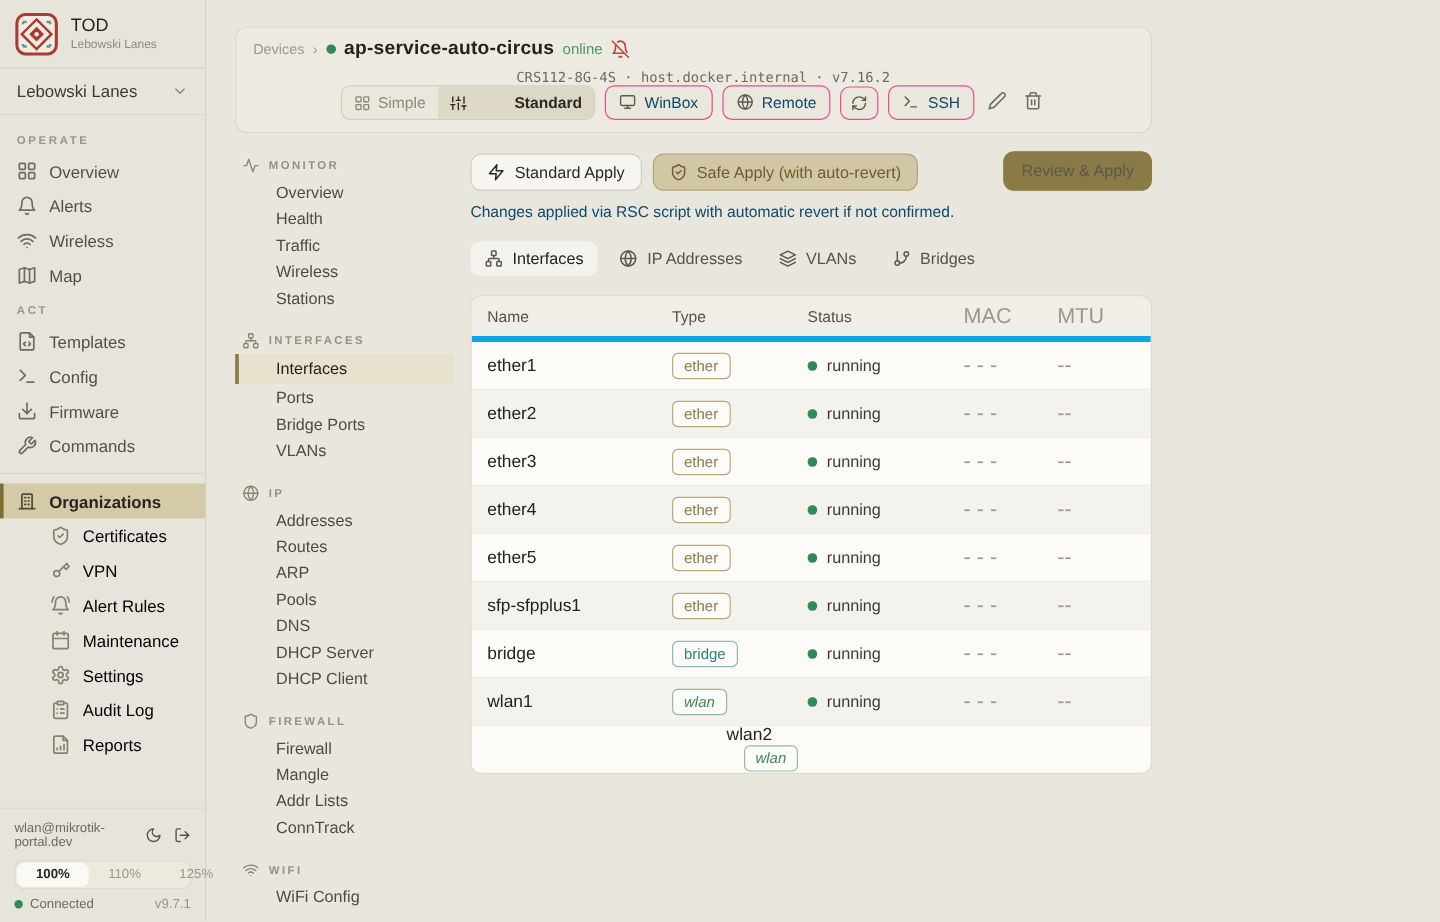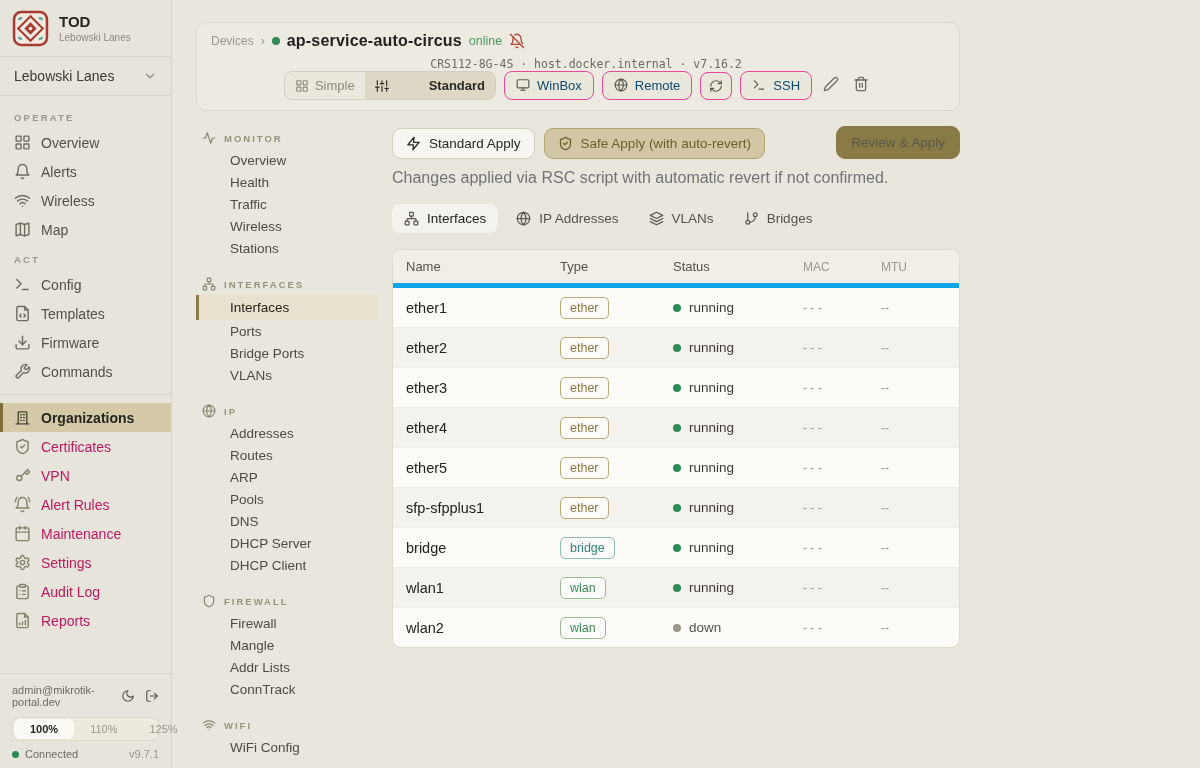--- a/index.html
+++ b/index.html
@@ -4,30 +4,30 @@
 <style>
   html,body{margin:0;padding:0;overflow:hidden;}
   body{width:1200px;height:768px;background:#e9e6de;font-family:"Liberation Sans",sans-serif;color:#3a3833;position:relative;}
   .icon{display:inline-block;flex:none;}
   .icon svg{width:100%;height:100%;display:block;}
 
   
   .sidebar{position:absolute;left:0;top:0;width:172px;height:768px;background:#e7e4db;border-right:1px solid #d8d4c8;box-sizing:border-box;display:flex;flex-direction:column;}
   .brand{display:flex;gap:10px;align-items:center;padding:10px 12px 9px;}
   .logo{width:37px;height:37px;}
-  .brand-app{font-weight:bold;font-size:15px;color:#26241f;line-height:1.1;}
+  .brand-app{font-weight:normal;font-size:15px;color:#26241f;line-height:1.1;}
   .brand-org{font-size:10px;color:#8d897e;margin-top:2px;}
   .org-select{display:flex;justify-content:space-between;align-items:center;padding:11px 14px;border-top:1px solid #dad6ca;border-bottom:1px solid #dad6ca;font-size:14px;color:#3c3a34;cursor:pointer;}
   .org-select .icon{width:14px;height:14px;color:#8d897e;}
   .nav{flex:1;padding:6px 0 0;}
   .nav-label{padding:10px 14px 5px;font-size:9.5px;letter-spacing:2.2px;color:#9a968a;font-weight:bold;}
   .nav-label:empty{display:none;padding:0;}
   .nav-item{display:flex;gap:10px;align-items:center;padding:6px 11px;font-size:14px;color:#52504a;border-left:3px solid transparent;cursor:pointer;}
   .nav-item .icon{width:17px;height:17px;color:#6f6c60;}
-  .nav-item.muted{color:#be185d;}
+  .nav-item.muted{color:#000000;margin-left:28px;}
   .nav-item.muted .icon{color:#85816f;}
   .nav-item.active{background:#d5caa8;border-left-color:#7e6d37;color:#26241f;font-weight:bold;}
   .nav-item.active .icon{color:#4f4a38;}
   .nav-divider{height:1px;background:#dad6ca;margin:8px 0;}
   .side-footer{border-top:1px solid #dcd8cc;padding:10px 12px 8px;}
   .email-row{display:flex;justify-content:space-between;align-items:center;font-size:11px;color:#6e6b62;}
   .email-icons{display:flex;gap:10px;align-items:center;}
   .email-icons .icon{width:14px;height:14px;color:#55534b;cursor:pointer;}
   .zoom-seg{display:flex;background:#eceadf;border:1px solid #dcd8cc;border-radius:7px;margin:9px 0 7px;padding:1px;}
   .zoom-opt{flex:1;text-align:center;padding:4px 16px;font-size:11px;color:#9a968a;border-radius:6px;cursor:pointer;}
@@ -68,46 +68,46 @@
   .sn-item.active{background:#e7e1ce;border-left-color:#8a7a45;color:#24221e;padding-top:5px;padding-bottom:5px;}
 
   
   .panel{width:568px;}
   .apply-row{display:flex;gap:9px;align-items:flex-end;}
   .btn{display:flex;gap:8px;align-items:center;border-radius:9px;font-size:13.5px;cursor:pointer;}
   .btn .icon{width:15px;height:15px;}
   .btn-std{background:#f7f5ef;border:1px solid #d2cec1;color:#2b2923;padding:7px 13px;}
   .btn-safe{background:#d2c7a4;border:1px solid #b3a675;color:#6b5e2f;padding:7px 13px;}
   .btn-review{margin-left:auto;background:#8a7a45;border:1px solid #8a7a45;color:#5a584f;padding:8px 14px;}
-  .caption{margin-top:10px;font-size:16px;color:#737373;}
+  .caption{margin-top:10px;font-size:13px;color:#0c4a6e;}
   .tabs{display:flex;gap:6px;margin-top:17px;align-items:center;}
   .tab{display:flex;gap:8px;align-items:center;padding:7px 12px;font-size:13.5px;color:#55534a;border-radius:8px;cursor:pointer;}
   .tab .icon{width:15px;height:15px;color:#5c594f;}
   .tab.active{background:#f4f2ec;color:#24221e;}
 
   .table-card{margin-top:16px;background:#fcfbf8;border:1px solid #dedacf;border-radius:9px;overflow:hidden;}
   .t-head{display:flex;align-items:center;background:#f0eee7;border-bottom:5px solid #0ea5e9;height:33px;font-size:13px;color:#55524a;}
   .t-row{display:flex;align-items:center;height:39px;border-bottom:1px solid #efede5;}
-  .t-row:last-child{border-bottom:none;}
+  .t-row:last-child{border-bottom:none;flex-direction:column;}
   .t-row:nth-child(even){background:#f4f2ec;}
   .c-name{width:167px;box-sizing:border-box;padding-left:13px;}
   .c-type{width:113px;box-sizing:border-box;}
   .c-status{width:130px;box-sizing:border-box;}
   .c-mac{width:78px;box-sizing:border-box;}
   .c-mtu{flex:1;box-sizing:border-box;}
   .t-row .c-name{font-size:14.5px;color:#24221e;}
   .badge{display:inline-block;border:1px solid;border-radius:5px;padding:3px 9px;font-size:12.5px;background:#fdfcfa;}
   .badge-olive{color:#8a7a45;border-color:#b9aa79;}
   .badge-teal{color:#2f8577;border-color:#8fbcb2;}
-  .badge-green{color:#3e8a52;border-color:#96bd96;}
+  .badge-green{color:#3e8a52;border-color:#96bd96;font-style:italic;}
   .status-cell{display:flex;gap:8px;align-items:center;font-size:13.5px;color:#3c3a33;}
   .sdot{width:8px;height:8px;border-radius:50%;background:#9b978c;}
   .state-up .sdot{background:#2e8b57;}
   .state-down{color:#55534b;}
-  .c-mac,.c-mtu{color:#9b978c;font-size:12px;}
+  .c-mac,.c-mtu{color:#9b978c;font-size:18px;}
 </style>
 </head>
 <body>
 
 <aside class="sidebar">
   <div class="brand">
     <span class="logo icon">
       <svg viewBox="0 0 36 36">
         <rect x="2" y="2" width="32" height="32" rx="7" fill="#f3eae1" stroke="#a83c32" stroke-width="2.5"></rect>
         <path d="M18 6 L30 18 L18 30 L6 18 Z" fill="none" stroke="#a83c32" stroke-width="2"></path>
@@ -180,37 +180,37 @@
           <span>Map</span>
         </div>
       </div>
 
     <div class="nav-label">ACT</div>
     <div>
 
         <div class="nav-item">
           <span class="icon">
             <svg viewBox="0 0 24 24" fill="none" stroke="currentColor" stroke-width="2" stroke-linecap="round" stroke-linejoin="round">
-              <polyline points="4 17 10 11 4 5"></polyline>
-              <line x1="12" y1="19" x2="20" y2="19"></line>
-            </svg>
-          </span>
-          <span>Config</span>
-        </div>
-
-        <div class="nav-item">
-          <span class="icon">
-            <svg viewBox="0 0 24 24" fill="none" stroke="currentColor" stroke-width="2" stroke-linecap="round" stroke-linejoin="round">
               <path d="M15 2H6a2 2 0 0 0-2 2v16a2 2 0 0 0 2 2h12a2 2 0 0 0 2-2V7z"></path>
               <path d="M15 2v5h5"></path>
               <path d="m10 13-2 2 2 2"></path>
               <path d="m14 17 2-2-2-2"></path>
             </svg>
           </span>
           <span>Templates</span>
+        </div>
+
+        <div class="nav-item">
+          <span class="icon">
+            <svg viewBox="0 0 24 24" fill="none" stroke="currentColor" stroke-width="2" stroke-linecap="round" stroke-linejoin="round">
+              <polyline points="4 17 10 11 4 5"></polyline>
+              <line x1="12" y1="19" x2="20" y2="19"></line>
+            </svg>
+          </span>
+          <span>Config</span>
         </div>
 
         <div class="nav-item">
           <span class="icon">
             <svg viewBox="0 0 24 24" fill="none" stroke="currentColor" stroke-width="2" stroke-linecap="round" stroke-linejoin="round">
               <path d="M21 15v4a2 2 0 0 1-2 2H5a2 2 0 0 1-2-2v-4"></path>
               <polyline points="7 10 12 15 17 10"></polyline>
               <line x1="12" y1="15" x2="12" y2="3"></line>
             </svg>
           </span>
@@ -325,21 +325,21 @@
               <path d="M16 18v-6"></path>
             </svg>
           </span>
           <span>Reports</span>
         </div>
       </div>
   </nav>
 
   <div class="side-footer">
     <div class="email-row">
-      <span>admin@mikrotik-portal.dev</span>
+      <span>wlan@mikrotik-portal.dev</span>
       <span class="email-icons">
         <span class="icon">
             <svg viewBox="0 0 24 24" fill="none" stroke="currentColor" stroke-width="2" stroke-linecap="round" stroke-linejoin="round">
               <path d="M12 3a6 6 0 0 0 9 9 9 9 0 1 1-9-9z"></path>
             </svg>
           </span>
         <span class="icon">
             <svg viewBox="0 0 24 24" fill="none" stroke="currentColor" stroke-width="2" stroke-linecap="round" stroke-linejoin="round">
               <path d="M9 21H5a2 2 0 0 1-2-2V5a2 2 0 0 1 2-2h4"></path>
               <polyline points="16 17 21 12 16 7"></polyline>

